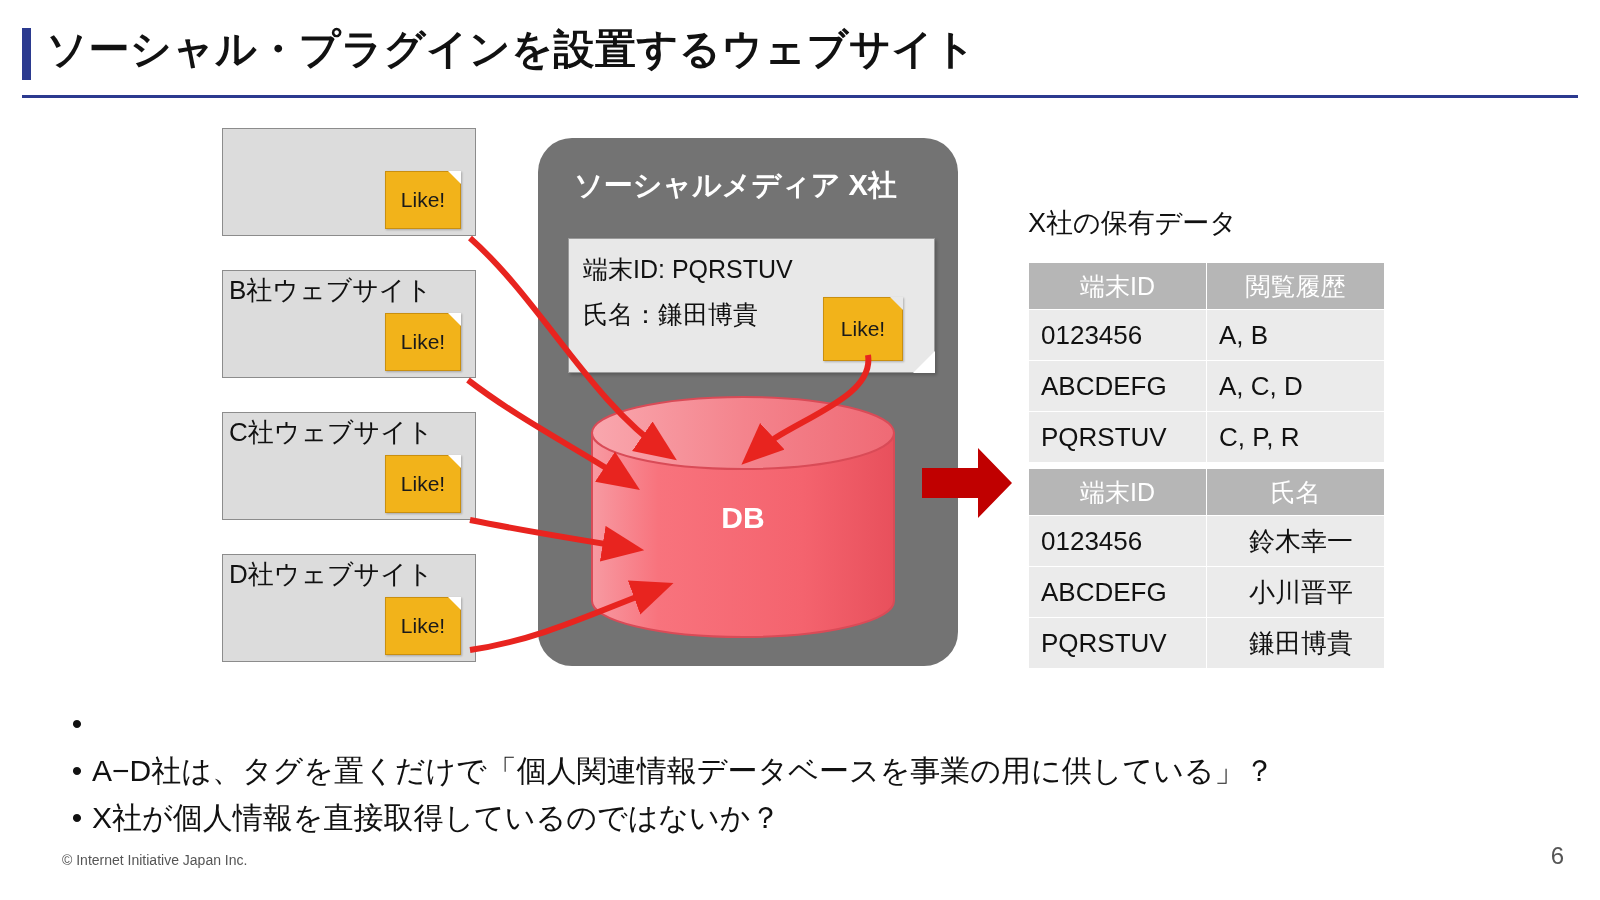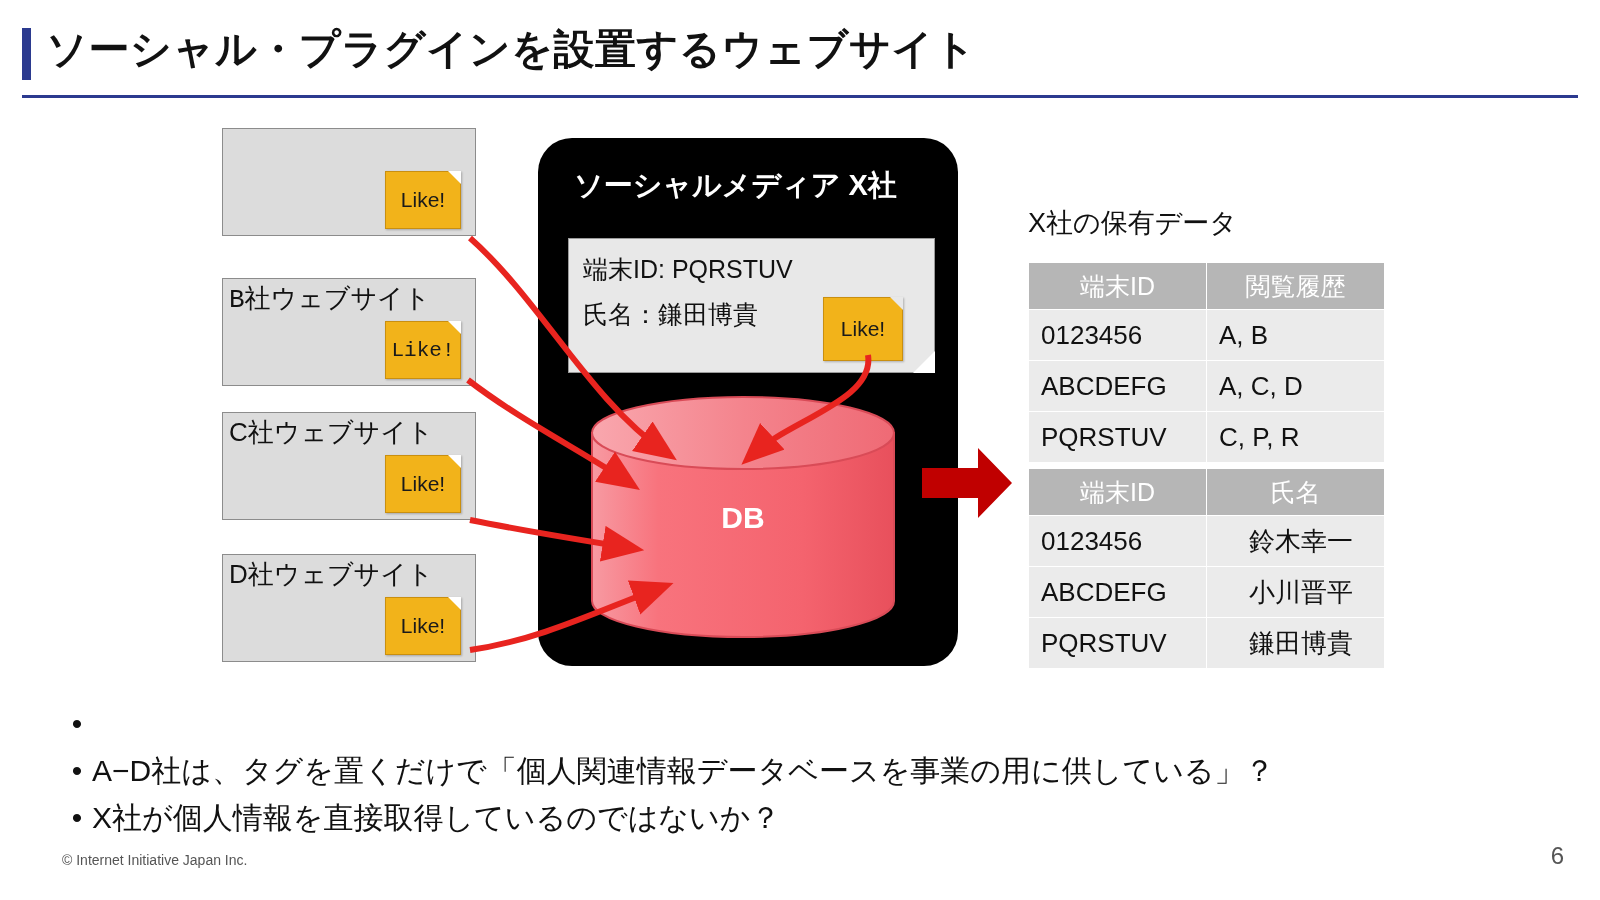--- a/index.html
+++ b/index.html
@@ -93,21 +93,21 @@
     border-top: 13px solid #ffffff;
   }
 
   
   #social-panel {
     position: absolute;
     left: 538px;
     top: 138px;
     width: 420px;
     height: 528px;
-    background: #000000;
+    background: #737373;
     border-radius: 34px;
   }
   #social-panel-title {
     position: absolute;
     left: 36px;
     top: 28px;
     font-size: 29px;
     font-weight: bold;
     color: #ffffff;
     white-space: nowrap;
@@ -281,21 +281,21 @@
 <div id="slide-title-wrap">
   <div id="title-bar"></div>
   <div id="slide-title">ソーシャル・プラグインを設置するウェブサイト</div>
 </div>
 <div id="title-rule"></div>
 
 <div class="site-box" style="left:222px; top:128px;">
   <div class="like-badge">Like!</div>
 </div>
 
-<div class="site-box" style="left:222px; top:278px;font-family:Liberation Mono, monospace;">
+<div class="site-box" style="left:222px; top:270px;">
   <div class="site-label">B社ウェブサイト</div>
   <div class="like-badge">Like!</div>
 </div>
 
 <div class="site-box" style="left:222px; top:412px;">
   <div class="site-label">C社ウェブサイト</div>
   <div class="like-badge">Like!</div>
 </div>
 
 <div class="site-box" style="left:222px; top:554px;">

